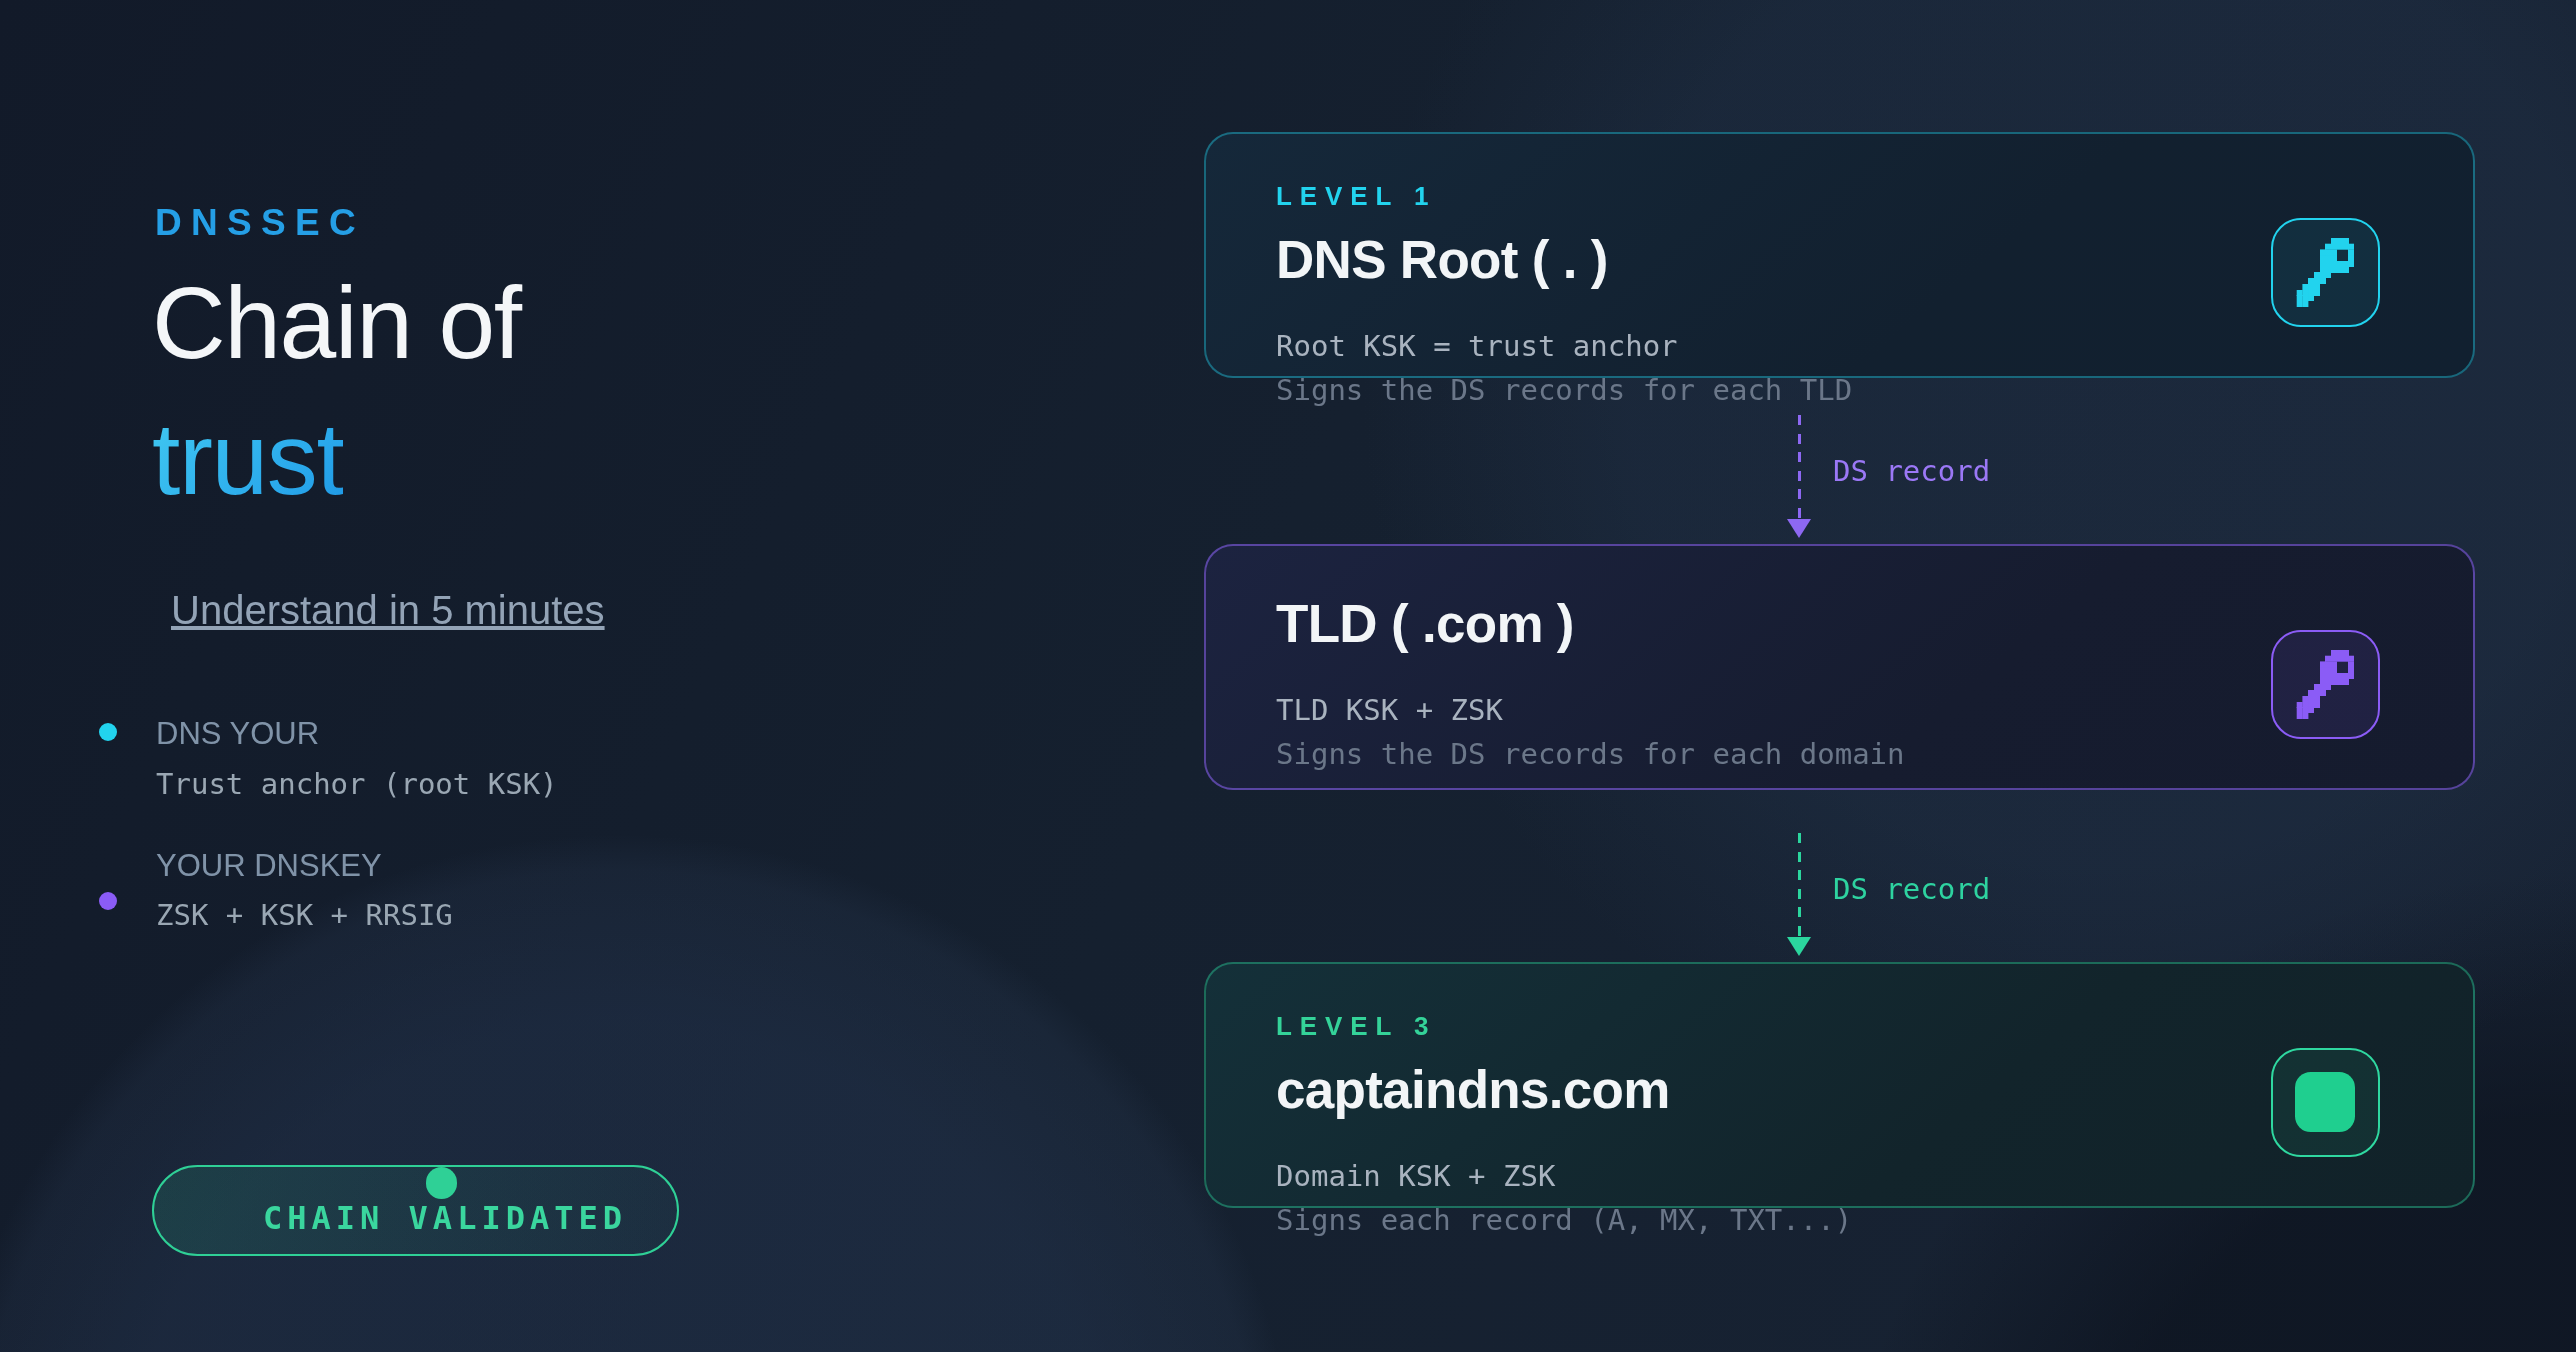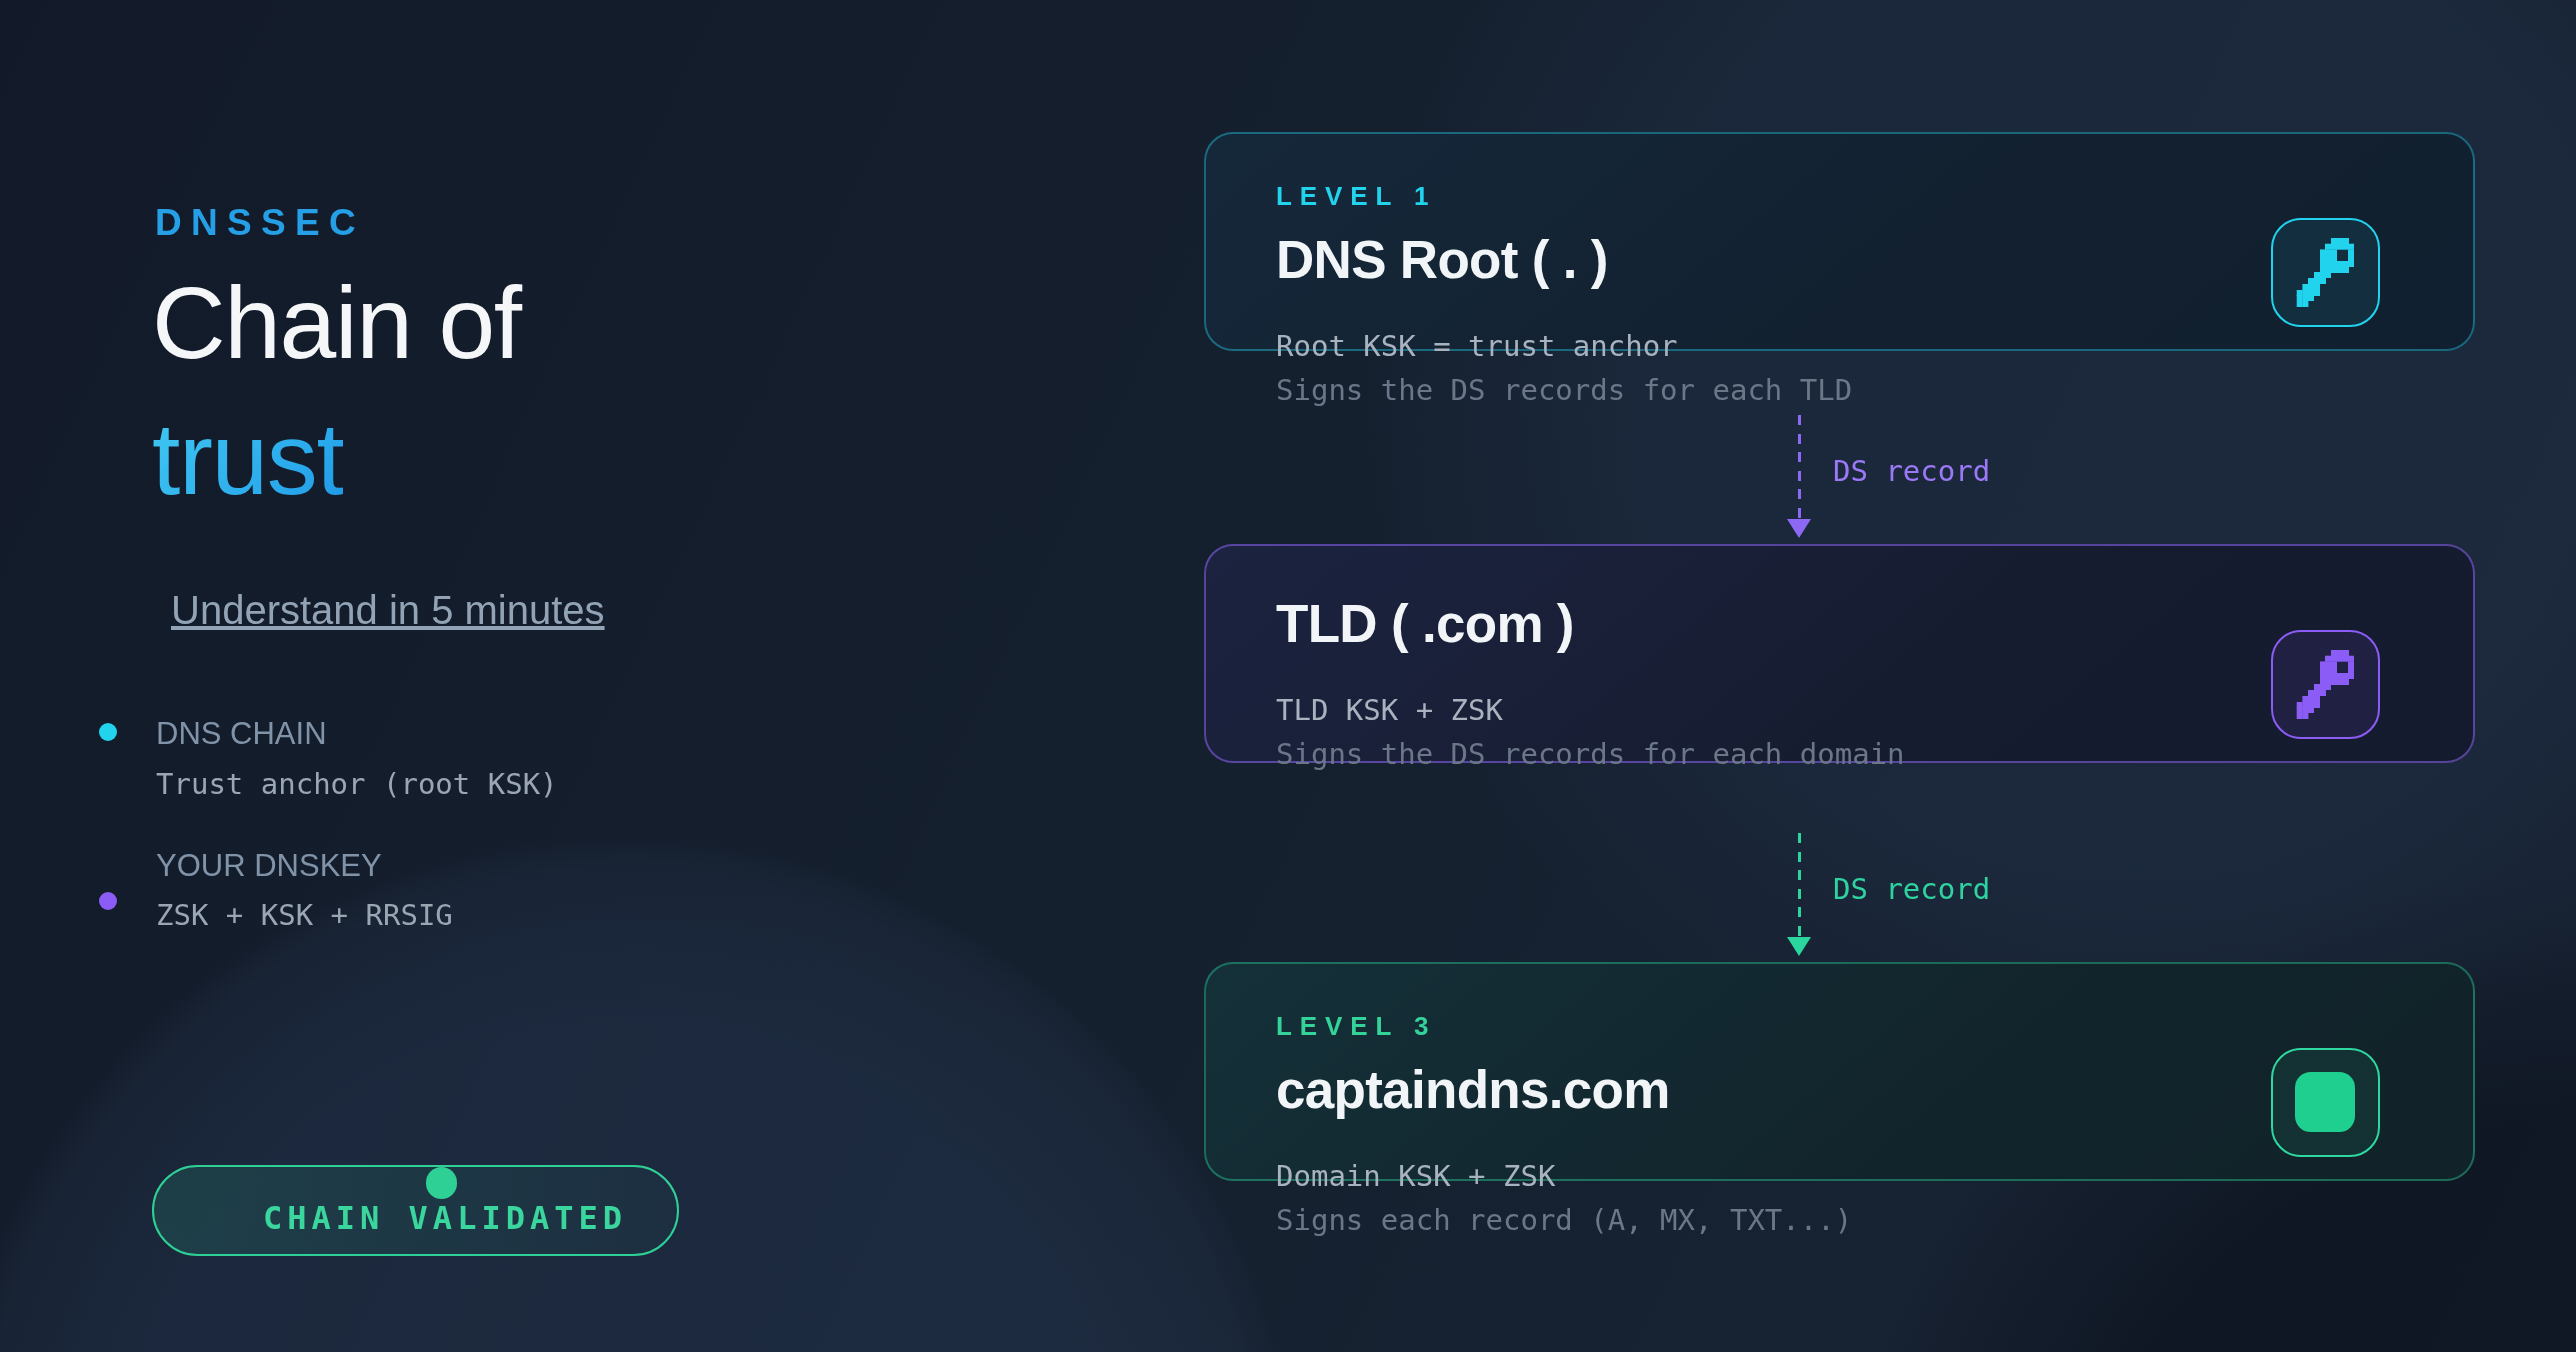--- a/index.html
+++ b/index.html
@@ -35,21 +35,21 @@
   .legend-detail{font-size:29px;color:#9aa7b3;line-height:36px;}
 
   .badge{position:absolute;left:152px;top:1165px;width:527px;height:91px;
     border:2.1px solid #2fd096;border-radius:47px;box-sizing:border-box;
     background:linear-gradient(100deg,rgba(46,210,150,0.14),rgba(46,210,150,0.03));
     display:flex;align-items:center;flex-direction:column;}
   .badge-dot{width:31.5px;height:31.5px;border-radius:50%;background:#2fd096;margin-left:52px;}
   .badge-label{margin-left:59px;font-size:32px;font-weight:bold;letter-spacing:5px;color:#3ad69e;}
 
   
-  .card{position:absolute;left:1204px;width:1271px;height:219px;border-radius:29px;
+  .card{position:absolute;left:1204px;width:1271px;height:246px;border-radius:29px;
     border:2.1px solid;box-sizing:border-box;padding:47px 0 0 70px;}
   .card .lvl{font-size:26px;font-weight:bold;letter-spacing:7.9px;margin-bottom:17px;}
   .card .card-title{font-size:53px;font-weight:bold;color:#f2f5f7;letter-spacing:-0.7px;margin-bottom:34px;}
   .card .l1{font-size:29px;color:#a9b3bf;line-height:44px;}
   .card .l2{font-size:29px;color:#6b7789;line-height:44px;}
 
   .card-1{top:132px;border-color:rgba(34,211,238,0.40);
     background:linear-gradient(140deg,#15283a 0%,#12202f 60%,#112030 100%);}
   .card-2{top:544px;border-color:rgba(140,100,245,0.55);
     background:linear-gradient(140deg,#1c2340 0%,#161c2f 60%,#151b2e 100%);}
@@ -107,21 +107,21 @@
     <h1 class="headline" style="margin:0;">
       <span>Chain of</span><br>
       <span class="grad">trust</span>
     </h1>
     <p class="subtitle" style="margin:16px;text-decoration:underline;">Understand in 5 minutes</p>
 
     <div class="legend">
       <div class="legend-item">
         <span class="legend-dot"></span>
         <span class="legend-text">
-          <div class="legend-label">DNS CHAIN</div>
+          <div class="legend-label">DNS YOUR</div>
           <div class="legend-detail mono">Trust anchor (root KSK)</div>
         </span>
       </div>
       <div class="legend-item">
         <span class="legend-dot"></span>
         <span class="legend-text">
           <div class="legend-label">YOUR DNSKEY</div>
           <div class="legend-detail mono">ZSK + KSK + RRSIG</div>
         </span>
       </div>

